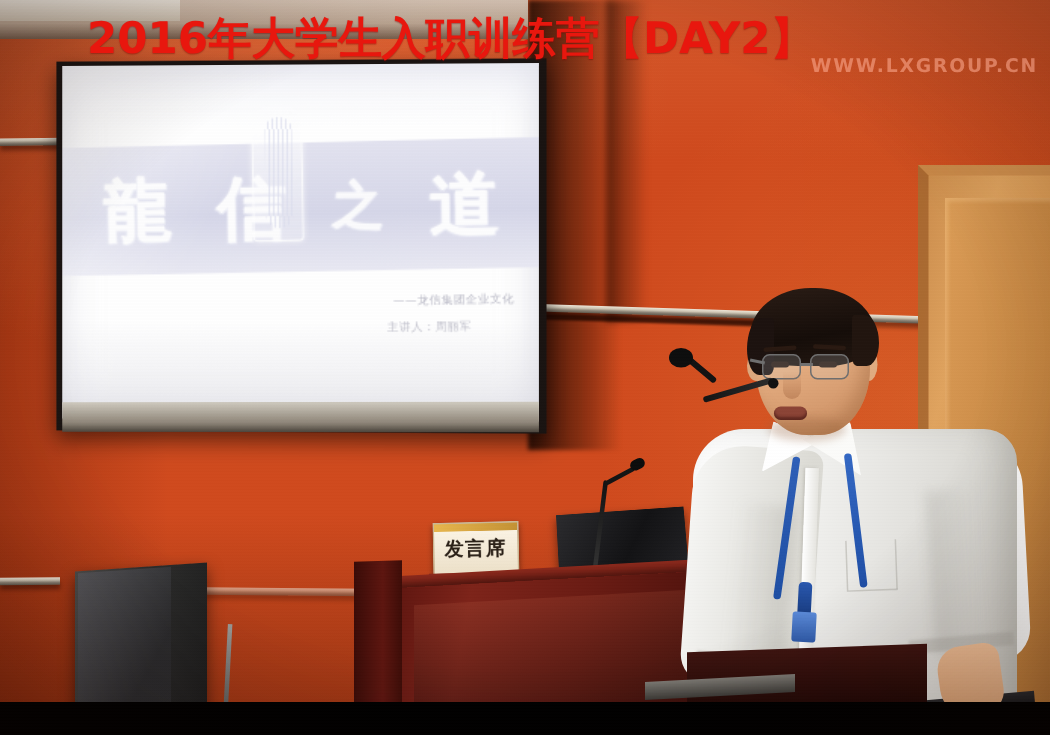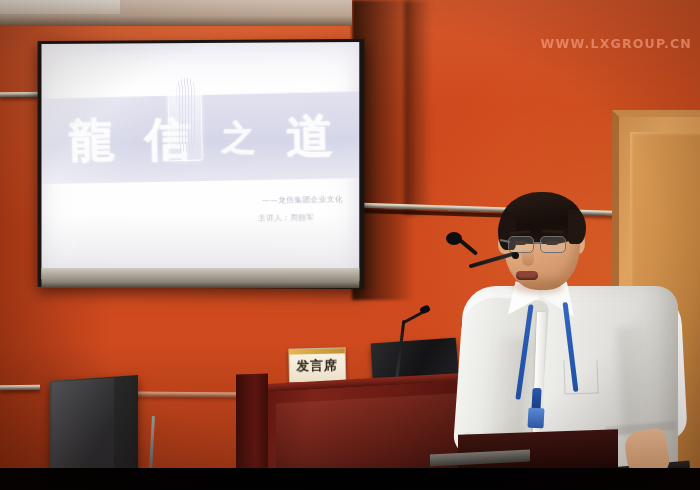--- a/index.html
+++ b/index.html
@@ -648,17 +648,18 @@
     <div class="boom"></div>
     <div class="boom2"></div>
     <div class="boom-head"></div>
     <div class="boom-tip"></div>
   </div>
 
   <div class="table-mid"></div>
   <div class="table-strip"></div>
   <div class="table-edge"></div>
 
+  <div class="overlay-title">2016年大学生入职训练营【DAY2】</div>
   <div class="wm-url">WWW.LXGROUP.CN</div>
 
   <div class="vignette"></div>
   <div class="grain"></div>
 </div>
 
 </body></html>

